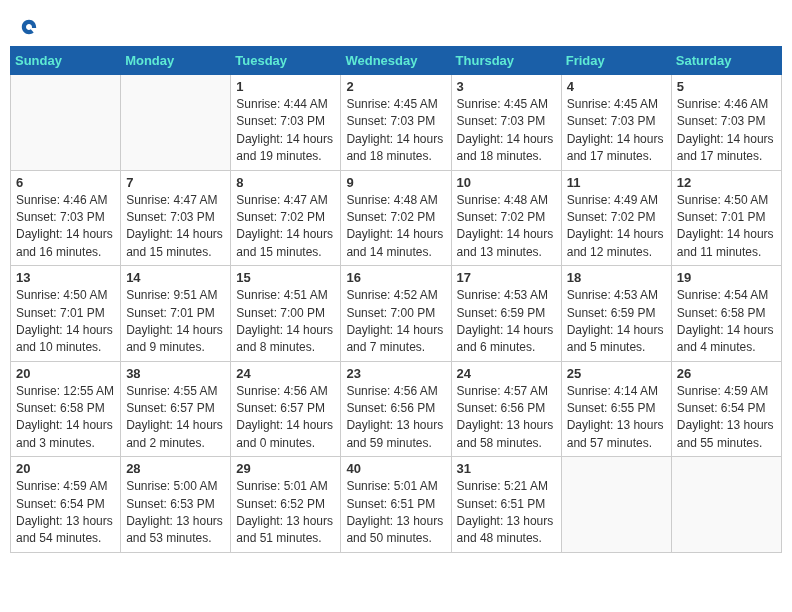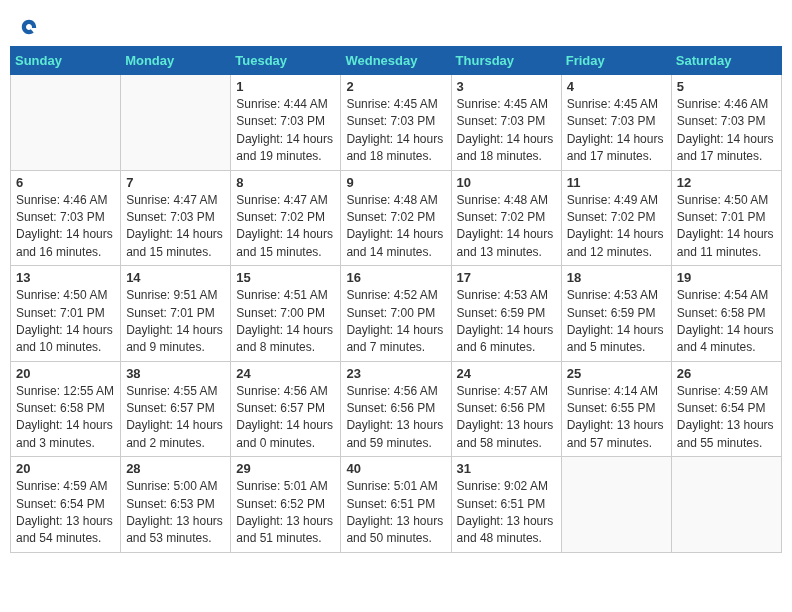--- a/index.html
+++ b/index.html
@@ -305,21 +305,21 @@
 Daylight: 13 hours and 51 minutes.</div>
         </td>
         <td>
           <span class="day-num">40</span>
           <div class="day-info">Sunrise: 5:01 AM
 Sunset: 6:51 PM
 Daylight: 13 hours and 50 minutes.</div>
         </td>
         <td>
           <span class="day-num">31</span>
-          <div class="day-info">Sunrise: 9:02 AM
+          <div class="day-info">Sunrise: 5:21 AM
 Sunset: 6:51 PM
 Daylight: 13 hours and 48 minutes.</div>
         </td>
         <td class="empty"></td>
         <td class="empty"></td>
       </tr>
     </tbody>
 </table>
 
 </body></html>

